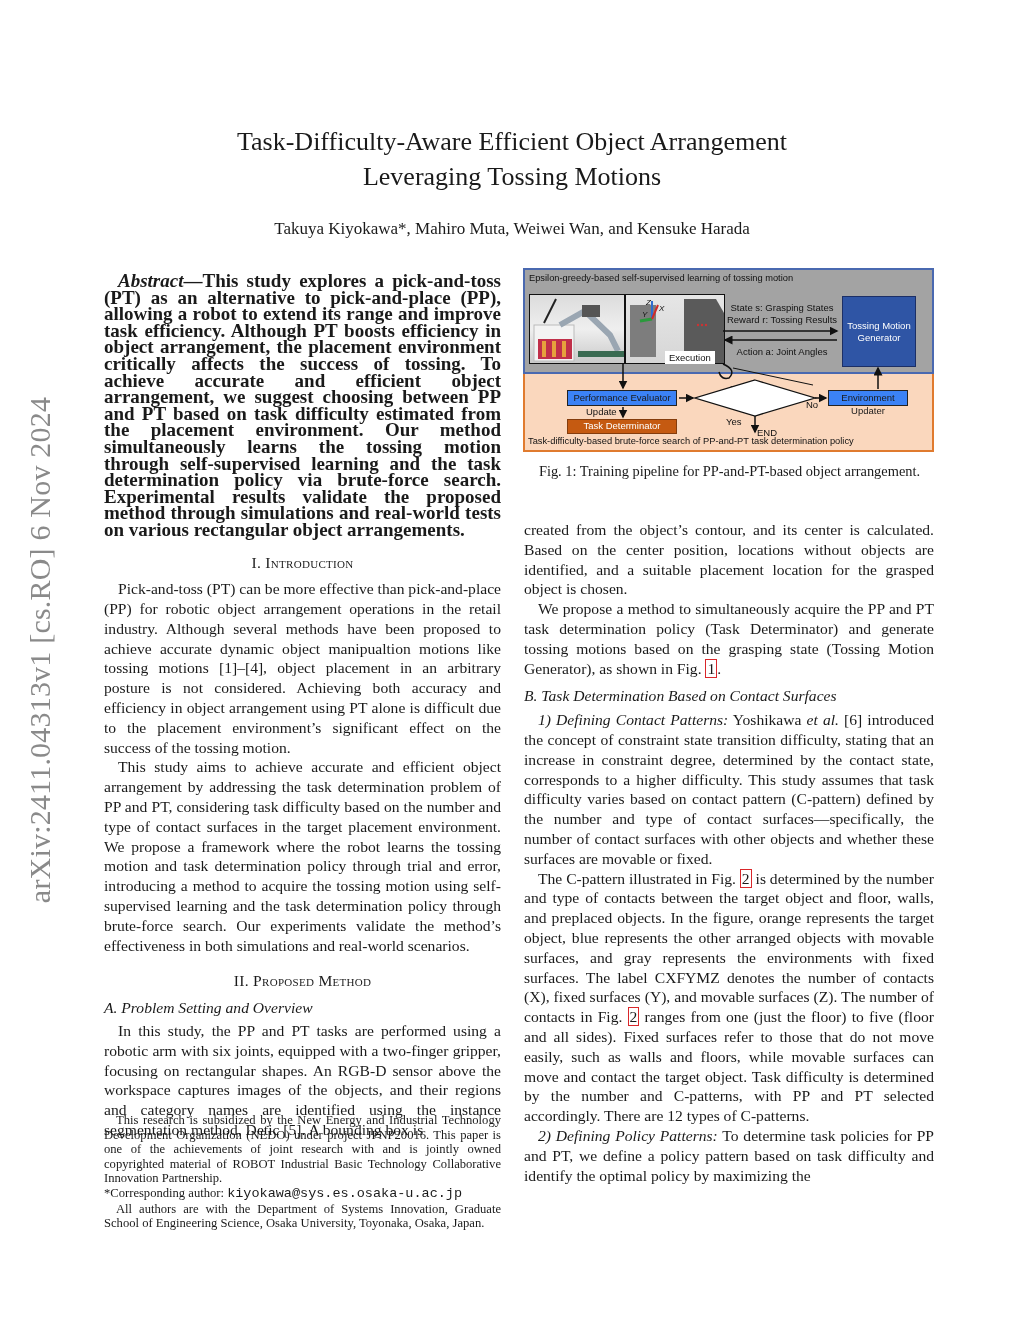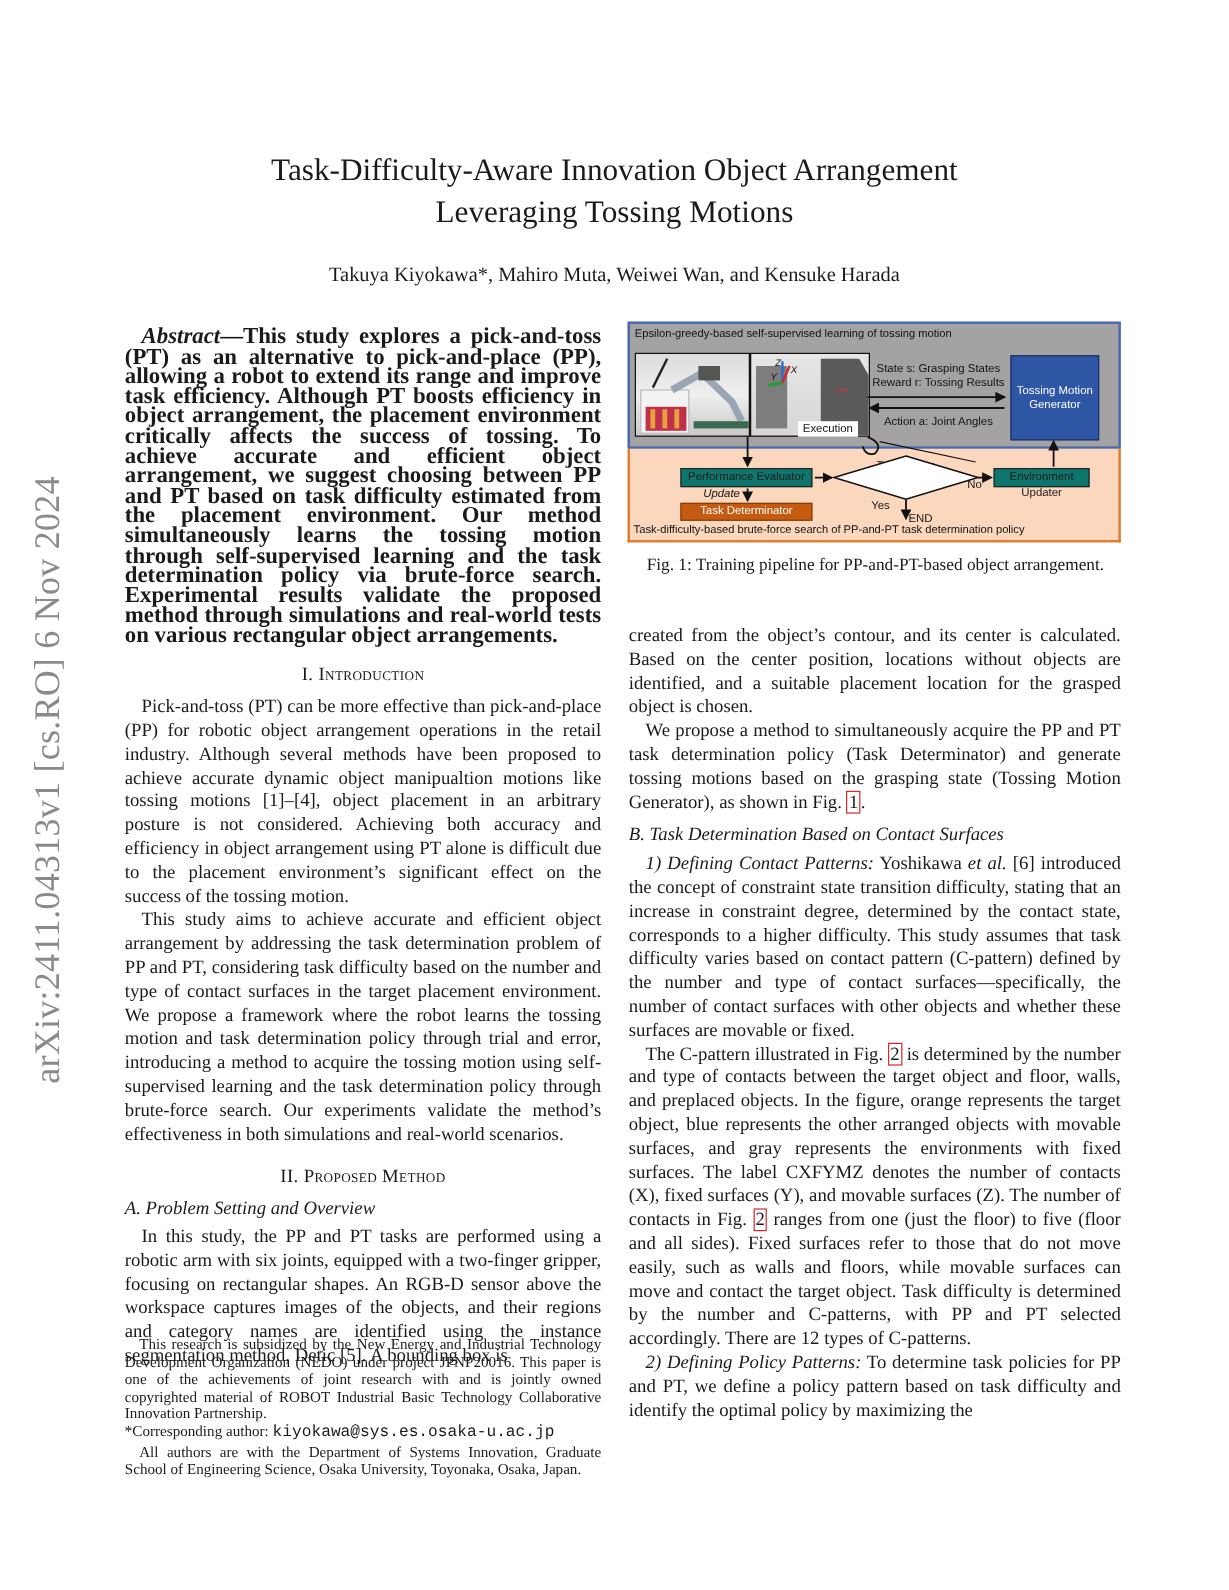--- a/index.html
+++ b/index.html
@@ -62,41 +62,41 @@
   .exec-label {
     position: absolute; left: 140px; top: 81px; background: #fff; font-size: 9.5px; padding: 1px 4px; color:#111;
   }
   .arrow-text { position: absolute; font-size: 9.5px; color: #111; text-align: center; line-height: 12px; }
   .tmg-box {
     position: absolute; left: 317px; top: 26px; width: 74px; height: 71px;
     background: #2f55a5; border: 1.5px solid #1c2f66; color: #fff; font-size: 9.5px;
     display: flex; align-items: center; justify-content: center; text-align: center; line-height: 12px;
   }
   .box-white {
-    position: absolute; background: #0f766e; border: 1.5px solid #222; font-size: 9.5px; text-align: center; line-height: 13px;
+    position: absolute; background: #3b82f6; border: 1.5px solid #222; font-size: 9.5px; text-align: center; line-height: 13px;
   }
   .task-det {
     position: absolute; left: 44px; top: 151px; width: 110px; height: 15px;
     background: #c55a11; border: 1.5px solid #843c0c; color: #fff; font-size: 9.5px; text-align: center; line-height: 12px;
   }
   .small-label { position: absolute; font-size: 9.5px; color: #111; }
   .fig-caption {
     position: absolute; left: 524px; top: 462px; width: 411px; font-size: 14.4px; line-height: 18px; text-align: center;
   }
   svg.overlay { position: absolute; left: 0; top: 0; }
 </style>
 </head>
 <body>
 
 <div class="arxiv-stamp">
   <span>arXiv:2411.04313v1  [cs.RO]  6 Nov 2024</span>
 </div>
 
 <div class="title">
-  <div>Task-Difficulty-Aware Innovation Object Arrangement</div>
+  <div>Task-Difficulty-Aware Efficient Object Arrangement</div>
   <div>Leveraging Tossing Motions</div>
 </div>
 <div class="authors">Takuya Kiyokawa*, Mahiro Muta, Weiwei Wan, and Kensuke Harada</div>
 
 <div class="col col-left">
   <p class="abstract"><span class="lead">Abstract</span><span>—</span><span>This study explores a pick-and-toss (PT) as an alternative to pick-and-place (PP), allowing a robot to extend its range and improve task efficiency. Although PT boosts efficiency in object arrangement, the placement environment critically affects the success of tossing. To achieve accurate and efficient object arrangement, we suggest choosing between PP and PT based on task difficulty estimated from the placement environment. Our method simultaneously learns the tossing motion through self-supervised learning and the task determination policy via brute-force search. Experimental results validate the proposed method through simulations and real-world tests on various rectangular object arrangements.</span></p>
 
   <div class="section-heading">I. Introduction</div>
   <p class="para">Pick-and-toss (PT) can be more effective than pick-and-place (PP) for robotic object arrangement operations in the retail industry. Although several methods have been proposed to achieve accurate dynamic object manipualtion motions like tossing motions [1]–[4], object placement in an arbitrary posture is not considered. Achieving both accuracy and efficiency in object arrangement using PT alone is difficult due to the placement environment’s significant effect on the success of the tossing motion.</p>
   <p class="para">This study aims to achieve accurate and efficient object arrangement by addressing the task determination problem of PP and PT, considering task difficulty based on the number and type of contact surfaces in the target placement environment. We propose a framework where the robot learns the tossing motion and task determination policy through trial and error, introducing a method to acquire the tossing motion using self-supervised learning and the task determination policy through brute-force search. Our experiments validate the method’s effectiveness in both simulations and real-world scenarios.</p>
@@ -151,21 +151,21 @@
     </div>
     <div class="arrow-text" style="left:198px; top:76px; width:118px;">Action a: Joint Angles</div>
     <div class="tmg-box">Tossing Motion Generator</div>
   </div>
 
   <div class="fig-bottom">
     <div class="fig-bottom-label">Task-difficulty-based brute-force search of PP-and-PT task determination policy</div>
   </div>
 
   <div class="box-white" style="left:44px; top:122px; width:110px; height:16px;">Performance Evaluator</div>
-  <div class="small-label" style="left:63px; top:138px;font-style:italic;">Update</div>
+  <div class="small-label" style="left:63px; top:138px;">Update</div>
   <div class="task-det">Task Determinator</div>
   <div class="arrow-text" style="left:178px; top:115px; width:108px;">
     <div>Termination</div>
     <div>condition satisfied?</div>
   </div>
   <div class="small-label" style="left:283px; top:131px;">No</div>
   <div class="small-label" style="left:203px; top:148px;">Yes</div>
   <div class="small-label" style="left:234px; top:159px;">END</div>
   <div class="box-white" style="left:305px; top:122px; width:80px; height:16px;">Environment Updater</div>
 

